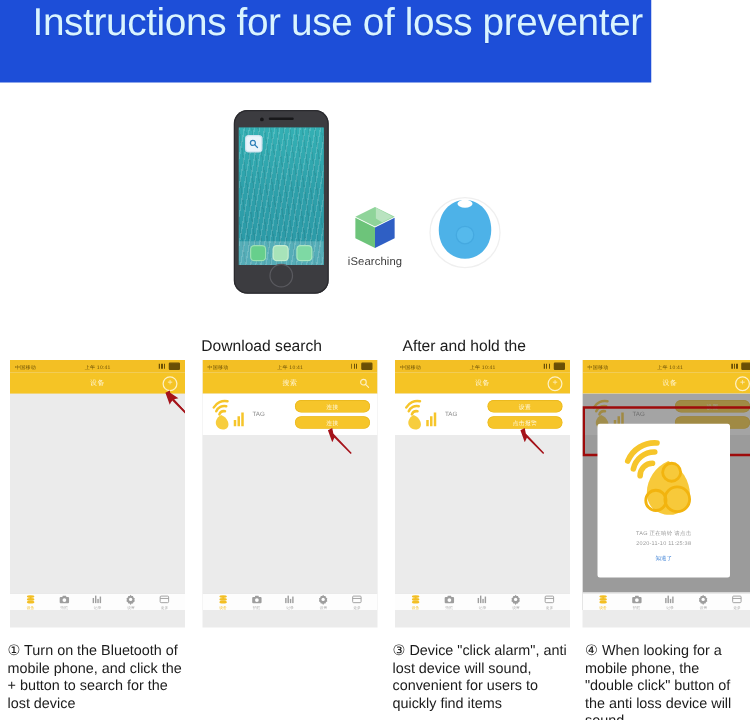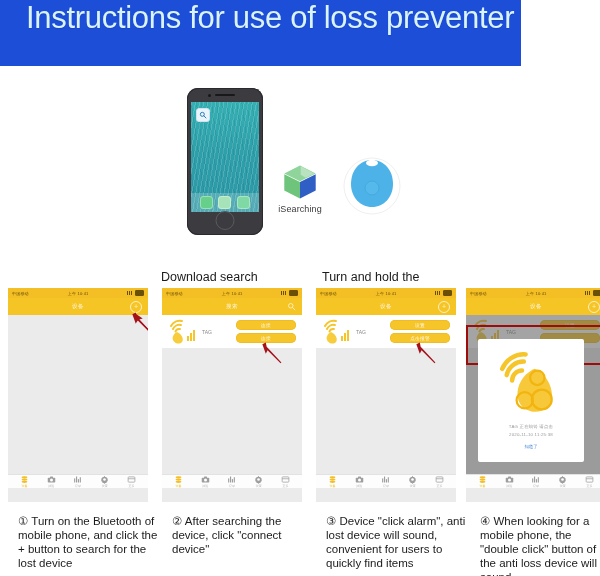--- a/index.html
+++ b/index.html
@@ -198,21 +198,21 @@
   .modal-ico{width:72px;height:72px;}
   .modal-line{font-size:4.4px;color:#9a9a9a;margin-top:3px;letter-spacing:.2px;}
   .modal-link{font-size:4.4px;color:#3a7fd5;margin-top:7px;}
   .red-box{
     position:absolute;left:0;top:10px;width:140px;height:40px;
     border:2.5px solid #9e0b0b;box-sizing:border-box;
   }
 
   
   .caps{
-    position:absolute;left:12px;top:514px;width:476px;height:62px;
+    position:absolute;left:0;top:514px;width:476px;height:62px;
   }
   .cap{
     position:absolute;top:0;
     font-size:11.5px;line-height:14px;color:#1b1b1b;
   }
   .cap.b1{left:6px;width:148px;}
   .cap.b2{left:160px;width:140px;}
   .cap.b3{left:314px;width:150px;}
   .cap.b4{left:468px;width:128px;}
 </style>
@@ -262,21 +262,21 @@
       <path d="M32 8 C20 8 11 18 11 32 C11 45 20 55 32 55 C44 55 53 45 53 32 C53 18 44 8 32 8 Z" fill="#4db2e8"></path>
       <ellipse cx="32" cy="11" rx="6" ry="3.2" fill="#ffffff"></ellipse>
       <circle cx="32" cy="36" r="7" fill="#55b9ec" stroke="#45a9e0" stroke-width="1"></circle>
     </svg>
   </div>
 
   <div class="cap-top c1">
     <div>Download search</div>
   </div>
   <div class="cap-top c2">
-    <div>Turn and hold the</div>
+    <div>After and hold the</div>
   </div>
 </div>
 
 <div class="shots">
 
   <div class="shot s1">
     <div class="statusbar">
       <span class="sb-txt">中国移动</span>
       <span class="sb-txt">上午 10:41</span>
       <span class="sb-grp">
@@ -592,16 +592,15 @@
             </svg>
           <span>更多</span>
         </div>
       </div>
     </div>
   </div>
 </div>
 
 <div class="caps">
   <div class="cap b1">① Turn on the Bluetooth of mobile phone, and click the + button to search for the lost device</div>
-  <div class="cap b2">② After searching the device, click "connect device"</div>
   <div class="cap b3">③ Device "click alarm", anti lost device will sound, convenient for users to quickly find items</div>
   <div class="cap b4">④ When looking for a mobile phone, the "double click" button of the anti loss device will sound</div>
 </div>
 
 </body></html>

